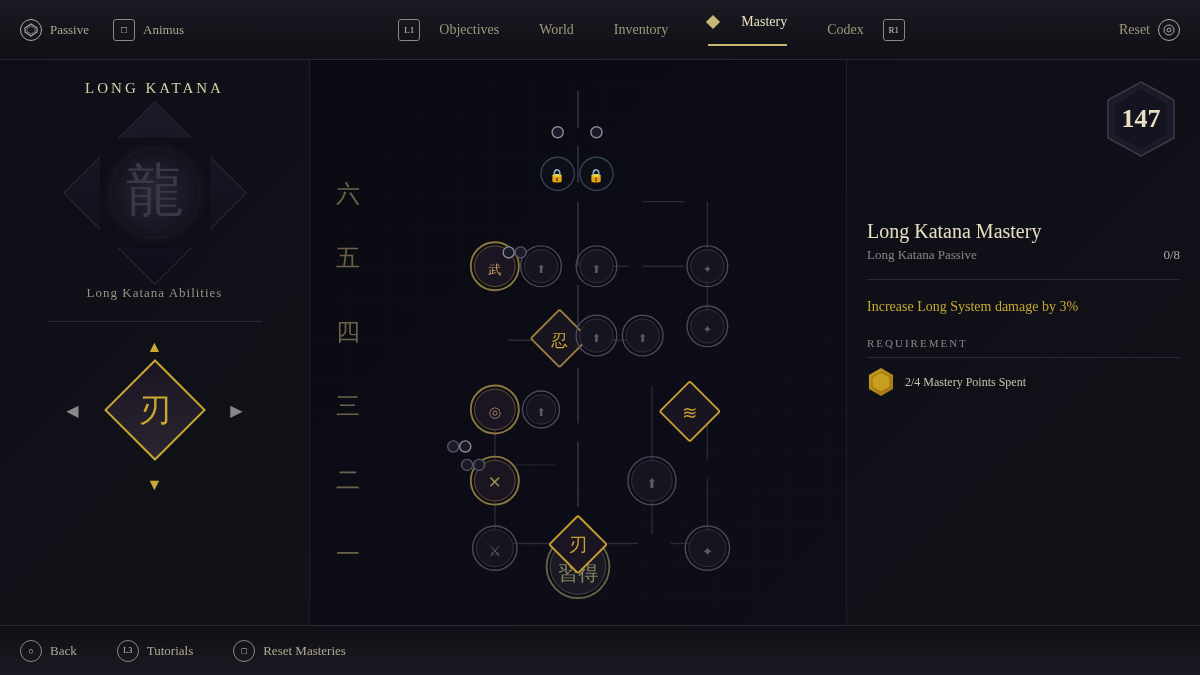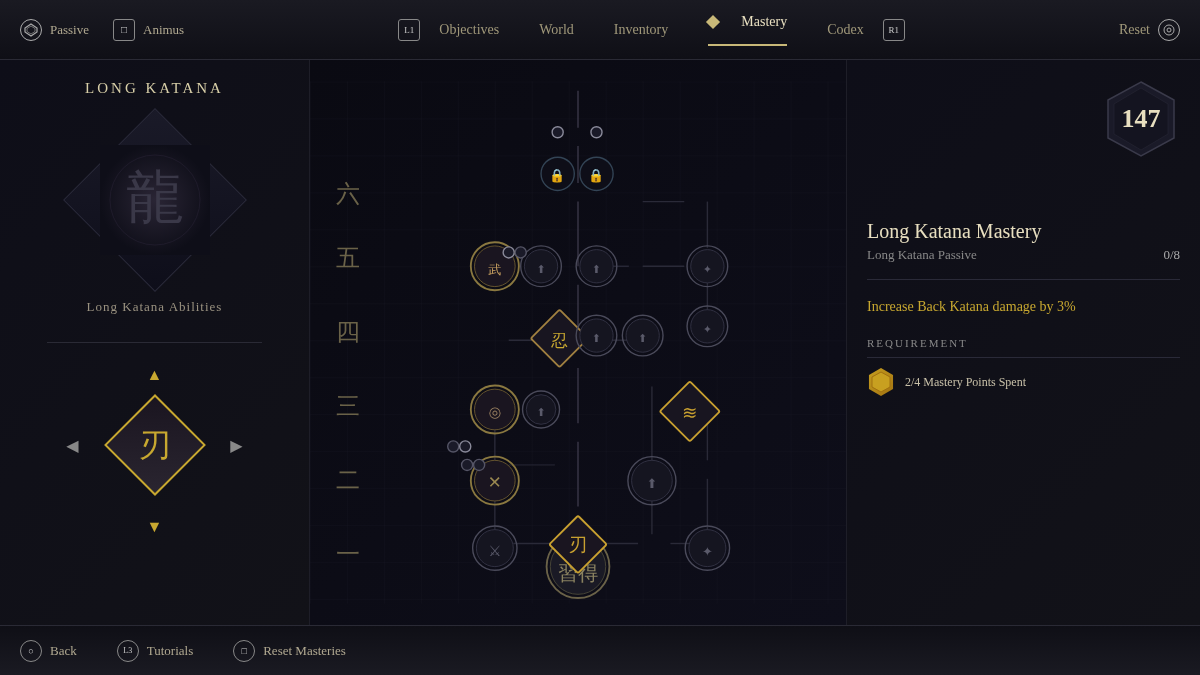--- a/index.html
+++ b/index.html
@@ -55,21 +55,20 @@
 
     
     .left-panel {
       width: 310px;
       padding: 20px;
       background: linear-gradient(135deg, #0e0e18, #121218);
       border-right: 1px solid #1e1e28;
       display: flex;
       flex-direction: column;
       align-items: center;
-      gap: 7px;
     }
     .weapon-title {
       font-size: 15px;
       letter-spacing: 3px;
       color: #d8cfa8;
       margin-bottom: 16px;
       text-align: center;
     }
     .mastery-dots {
       display: flex; align-items: center; gap: 8px;
@@ -460,21 +459,21 @@
     </div>
 
     <div class="right-title">Long Katana Mastery</div>
     <div class="right-subtitle">
       <span>Long Katana Passive</span>
       <span class="right-subtitle-val">
         <span>0</span>/<span>8</span>
       </span>
     </div>
     <div class="right-desc">
-      <span>Increase Back Katana damage by </span><span style="color:#c8a830;">3%</span>
+      <span>Increase Long System damage by </span><span style="color:#c8a830;">3%</span>
     </div>
     <div class="req-label">REQUIREMENT</div>
     <div class="req-item">
       <div class="req-hex-icon">
         <svg width="22" height="22" viewBox="0 0 22 22">
           <polygon points="11,1 20,6 20,16 11,21 2,16 2,6" fill="#c8a020" stroke="#a07010" stroke-width="1"></polygon>
         </svg>
       </div>
       <span class="req-text">2/4 Mastery Points Spent</span>
     </div>

